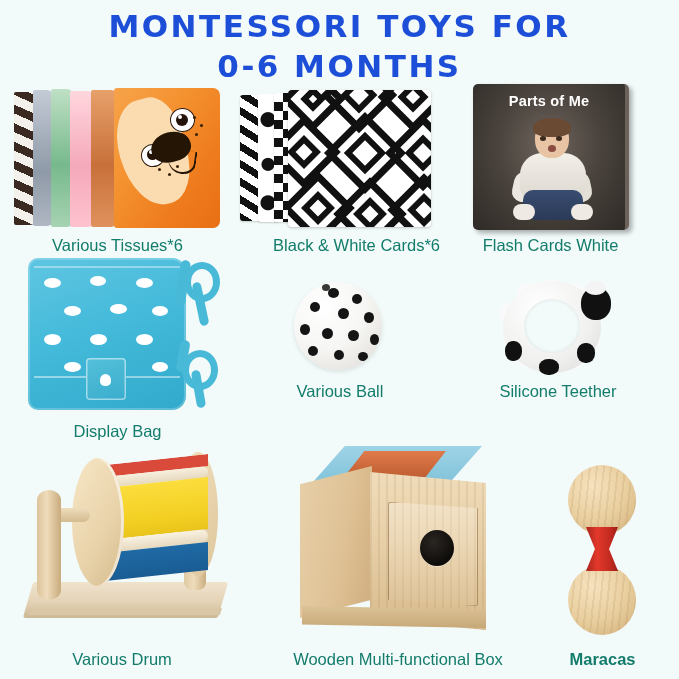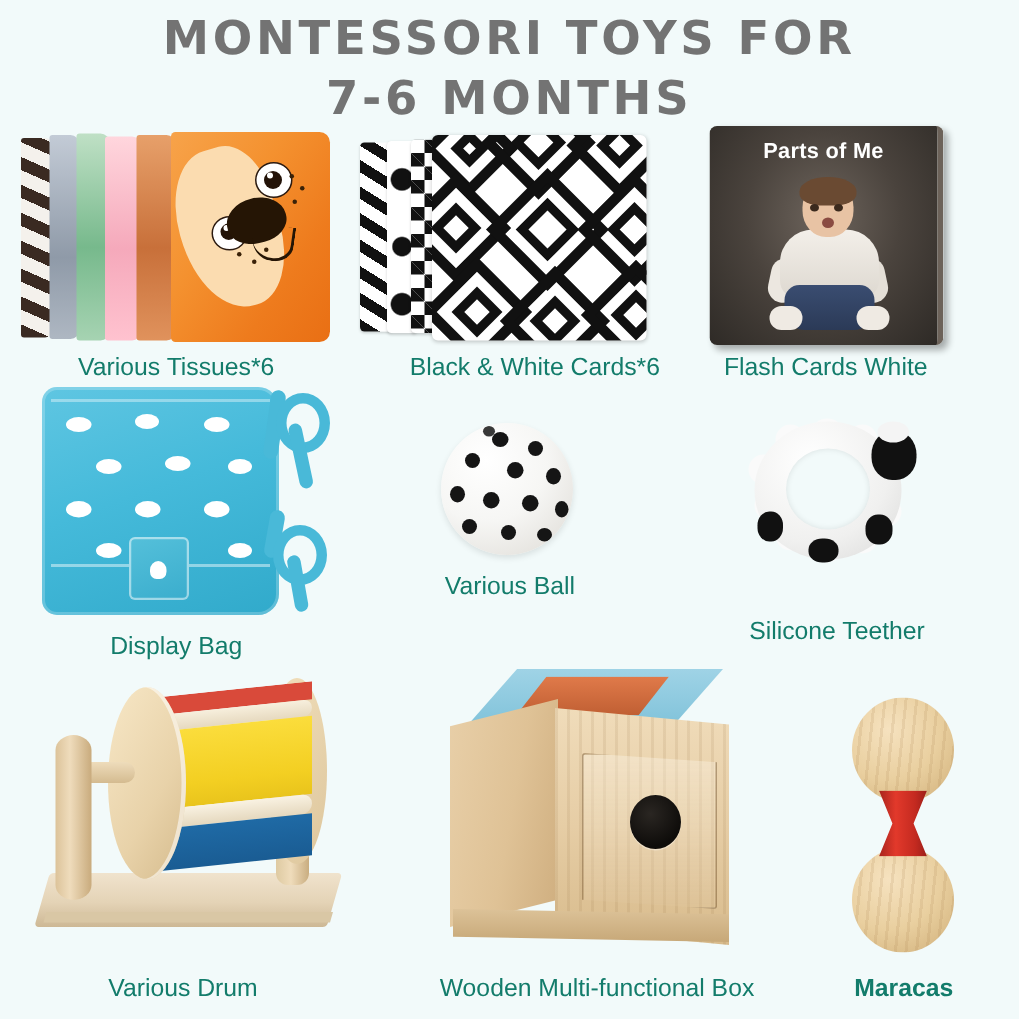--- a/index.html
+++ b/index.html
@@ -9,21 +9,21 @@
     font-family:"Liberation Sans",sans-serif;
     overflow:hidden;
     position:relative;
   }
   .sheet{position:relative;width:679px;height:679px;}
 
   
   .title{
     position:absolute;left:0;top:6px;width:679px;
     text-align:center;
-    color:#737373;
+    color:#1d4ed8;
     font-size:31px;
     font-weight:700;
     letter-spacing:2.5px;
     line-height:40px;
     font-family:"DejaVu Sans",sans-serif;
   }
   .title span{display:block;}
 
   
   .cap{
@@ -265,21 +265,21 @@
     clip-path:polygon(0% 0%,100% 0%,72% 50%,100% 100%,0% 100%,28% 50%);
   }
 </style>
 </head>
 <body>
 
 <div class="sheet">
 
   <div class="title">
     <span>MONTESSORI TOYS FOR</span>
-    <span>7-6 MONTHS</span>
+    <span>0-6 MONTHS</span>
   </div>
 
   <div class="book">
     <div class="pg pg0"></div>
     <div class="pg pg1"></div>
     <div class="pg pg2"></div>
     <div class="pg pg3"></div>
     <div class="pg pg4"></div>
     <div class="cover">
       <div class="muzzle"></div>
@@ -411,21 +411,21 @@
     <div class="scal" style="left:44px;top:0px;width:21px;height:19px;"></div>
     <div class="scal" style="left:68px;top:4px;width:20px;height:20px;"></div>
     <div class="ring"></div>
     <div class="rhole"></div>
     <div class="leg" style="left:8px;top:62px;width:17px;height:20px;"></div>
     <div class="leg" style="left:42px;top:80px;width:20px;height:16px;"></div>
     <div class="leg" style="left:80px;top:64px;width:18px;height:20px;"></div>
     <div class="shead"></div>
     <div class="stuft"></div>
   </div>
-  <div class="cap" style="left:478px;top:382px;width:160px;margin-top:30px;">Silicone Teether</div>
+  <div class="cap" style="left:478px;top:382px;width:160px;">Silicone Teether</div>
 
   <div class="drum">
     <div class="base"></div>
     <div class="baseedge"></div>
     <div class="legR"></div>
     <div class="discR"></div>
     <div class="barrel">
       <div class="bred"></div>
       <div class="bwhite1"></div>
       <div class="byel"></div>

